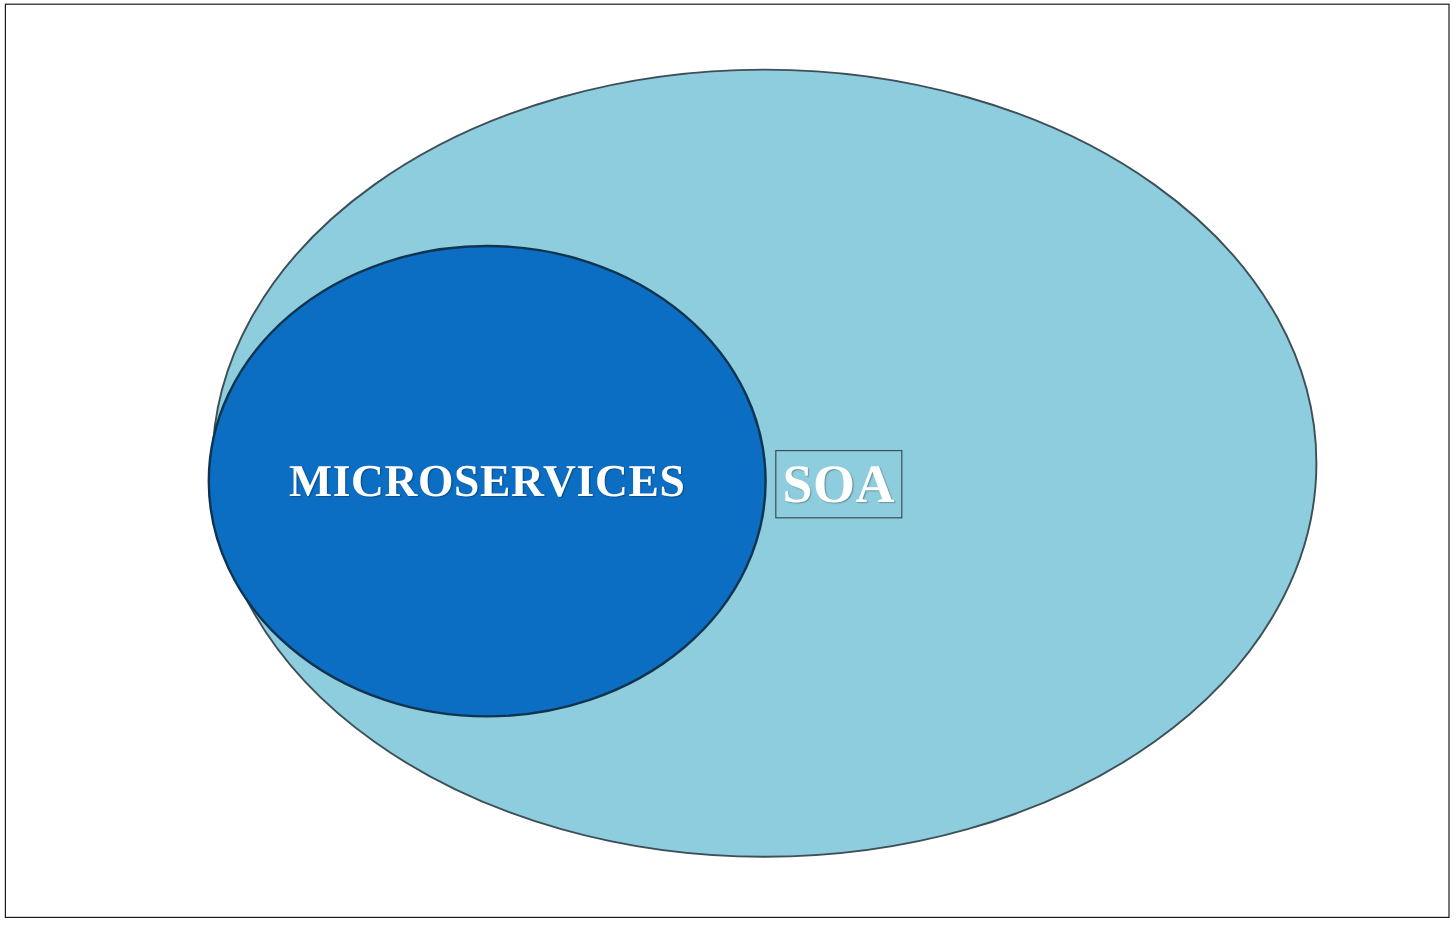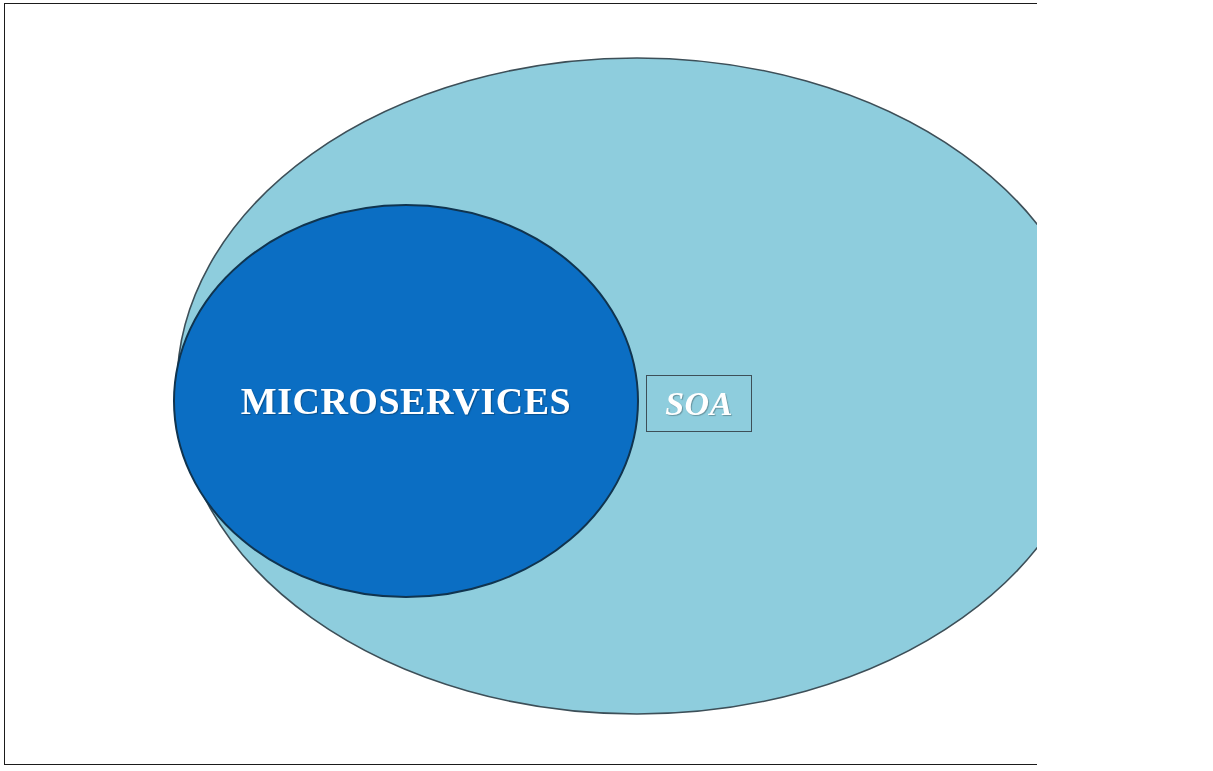--- a/index.html
+++ b/index.html
@@ -6,21 +6,21 @@
   html, body {
     margin: 0;
     padding: 0;
     background: #ffffff;
   }
   body {
     font-family: "Liberation Serif", serif;
   }
   #canvas {
     position: relative;
-    width: 1037px;
+    width: 1213px;
     height: 771px;
     background: #ffffff;
     overflow: hidden;
   }
   
   #outer-frame {
     position: absolute;
     left: 4px;
     top: 3px;
     width: 1204px;
@@ -62,24 +62,23 @@
     height: 57px;
     box-sizing: border-box;
     border: 1px solid #3d4f58;
     background: #8ECDDD;
     display: flex;
     align-items: center;
     justify-content: center;
   }
   #soa-label {
     position: static;
-    font-size: 34px;
+    font-size: 45px;
     letter-spacing: 0.5px;
     line-height: 1;
-    font-style: italic;
   }
 </style>
 </head>
 <body>
 
 <div id="canvas">
 
   <svg id="diagram-svg" viewBox="0 0 1213 771" xmlns="http://www.w3.org/2000/svg">
 
     <ellipse id="soa-ellipse" cx="637" cy="386" rx="460" ry="328" fill="#8ECDDD" stroke="#3d4f58" stroke-width="1.6"></ellipse>

